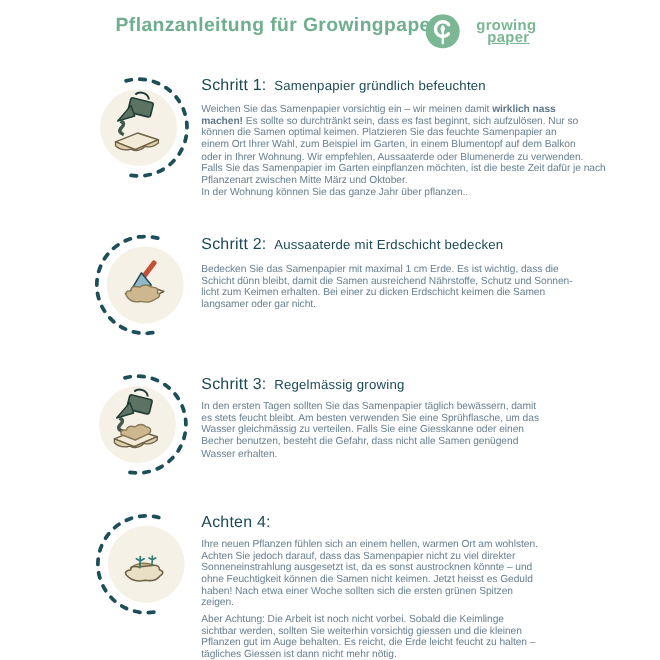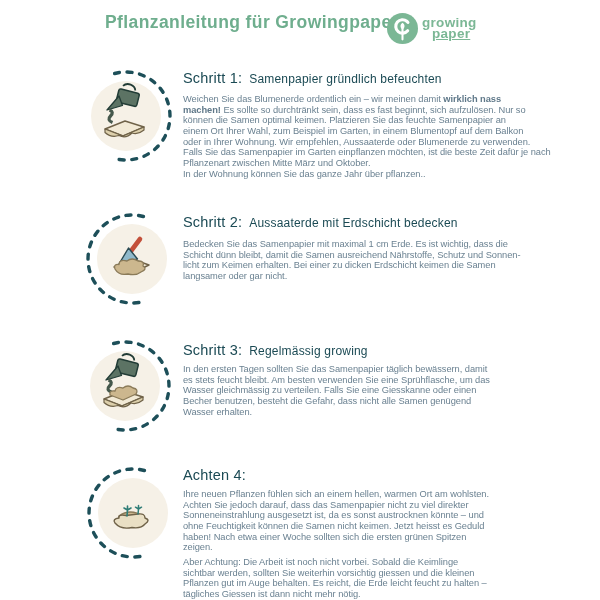--- a/index.html
+++ b/index.html
@@ -4,21 +4,21 @@
 <style>
   html,body{margin:0;padding:0;background:#fff;}
   #page{
     position:relative;width:600px;height:600px;background:#ffffff;overflow:hidden;
     font-family:"Liberation Sans",sans-serif;
   }
   .page-title{
     position:absolute;left:105px;top:12px;
     font-size:17.5px;font-weight:700;letter-spacing:.4px;color:#6fae8e;white-space:nowrap;
   }
-  .logo{position:absolute;left:387px;top:13px;display:flex;gap:4px;align-items:flex-start;}
+  .logo{position:absolute;left:387px;top:13px;display:flex;gap:15px;align-items:flex-start;}
   .logo-word{margin-top:4px;font-size:13.5px;font-weight:700;color:#7bb795;line-height:11px;letter-spacing:.3px;}
   .logo-word .w2{padding-left:10px;display:block;text-decoration:underline;}
   .step-heading{
     position:absolute;left:183px;width:420px;display:flex;align-items:baseline;gap:7px;
     color:#1b4a54;letter-spacing:.2px;white-space:nowrap;
   }
   .step-heading .lbl{font-size:14.5px;font-weight:400;}
   .step-heading .ttl{font-size:12px;font-weight:400;}
   .step-body{
     position:absolute;left:183px;width:420px;
@@ -57,21 +57,21 @@
     <path d="M43 30 L31 44 L46.5 39.5 Z" fill="#5c7364" stroke="#223c36" stroke-width="1.3" stroke-linejoin="round"></path>
     <path d="M33.5 44 q5 2 1 6 q-4 4 2 6.5" fill="none" stroke="#45584c" stroke-width="3.2"></path>
     <path d="M29 63 L49 55 L68 61 L47 70 Z" fill="#f2ead6" stroke="#6f6248" stroke-width="1.4" stroke-linejoin="round"></path>
     <path d="M29 63 L47 70 L68 61 L68 64 Q62 69 56 67 Q50 73 43 69.5 Q35 72 29 66.5 Z" fill="#dccfab" stroke="#6f6248" stroke-width="1.2" stroke-linejoin="round"></path>
   </svg>
 
   <div class="step-heading" style="top:70px">
     <span class="lbl">Schritt 1:</span>
     <span class="ttl">Samenpapier gründlich befeuchten</span>
   </div>
-  <div class="step-body" style="top:94px"><span>Weichen Sie das Blumenerde ordentlich ein – wir meinen damit </span><b>wirklich nass
+  <div class="step-body" style="top:94px"><span>Weichen Sie das Samenpapier vorsichtig ein – wir meinen damit </span><b>wirklich nass
 machen!</b><span> Es sollte so durchtränkt sein, dass es fast beginnt, sich aufzulösen. Nur so
 können die Samen optimal keimen. Platzieren Sie das feuchte Samenpapier an
 einem Ort Ihrer Wahl, zum Beispiel im Garten, in einem Blumentopf auf dem Balkon
 oder in Ihrer Wohnung. Wir empfehlen, Aussaaterde oder Blumenerde zu verwenden.
 Falls Sie das Samenpapier im Garten einpflanzen möchten, ist die beste Zeit dafür je nach
 Pflanzenart zwischen Mitte März und Oktober.
 In der Wohnung können Sie das ganze Jahr über pflanzen..</span></div>
 
   <svg class="icon" style="left:82px;top:209px" viewBox="0 0 100 100">
     <path d="M61.4 7.5 A44 44 0 1 0 61.4 92.5" fill="none" stroke="#1d4f59" stroke-width="3.4" stroke-dasharray="5 7.6" stroke-linecap="round"></path>

